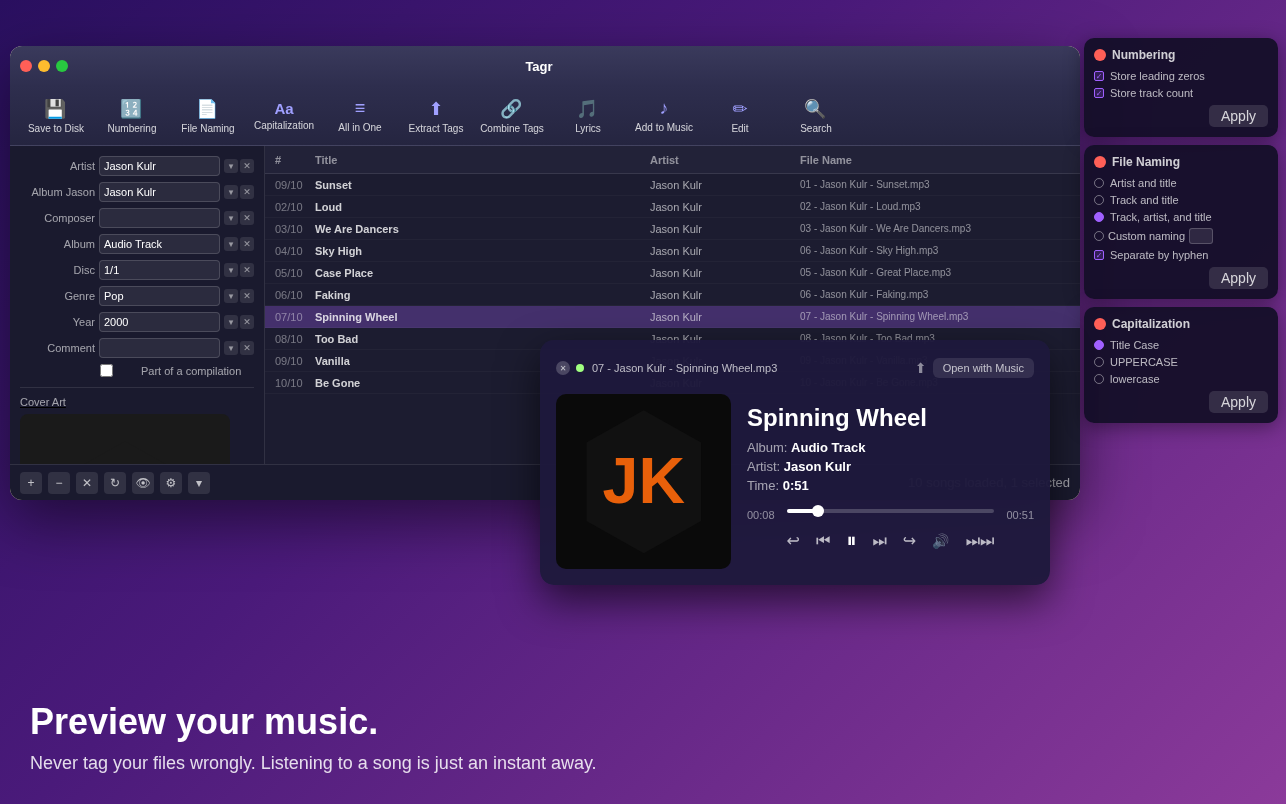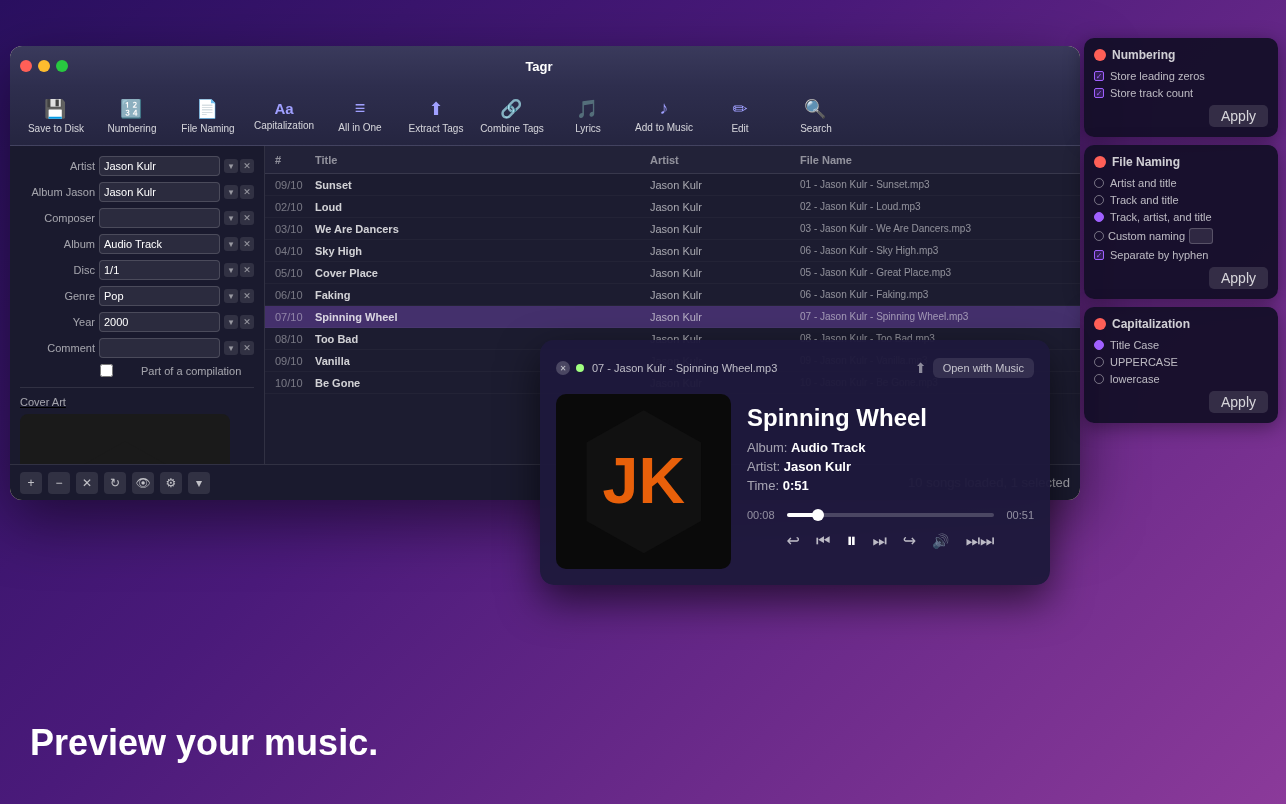--- a/index.html
+++ b/index.html
@@ -397,21 +397,21 @@
       font-size: 13px;
       color: rgba(255,255,255,0.6);
       margin-bottom: 4px;
     }
     .player-meta strong { color: #ffffff; }
     .player-controls {
       margin-top: 16px;
     }
     .progress-bar-area {
       display: flex;
-      align-items: center;
+      align-items: flex-start;
       gap: 8px;
       margin-bottom: 8px;
     }
     .time-label {
       font-size: 11px;
       color: rgba(255,255,255,0.5);
       width: 32px;
     }
     .progress-bar {
       flex: 1;
@@ -582,20 +582,21 @@
       height: 90%;
     }
   </style>
 </head>
 <body>
 
 <div style="position:absolute;top:0;left:0;width:100%;height:100%;background:linear-gradient(135deg,#2a1060 0%,#4a1a7a 40%,#6b2a8a 70%,#8b3a9a 100%);"></div>
 
 <div class="bottom-text">
   <div class="bottom-title">Preview your music.</div>
+  <div class="bottom-subtitle">Never tag your files wrongly. Listening to a song is just an instant away.</div>
 </div>
 
 <div class="app-window">
 
   <div class="title-bar">
     <div class="window-controls">
       <div class="wc-btn wc-close"></div>
       <div class="wc-btn wc-min"></div>
       <div class="wc-btn wc-max"></div>
     </div>
@@ -783,21 +784,21 @@
       <div class="td-filename">03 - Jason Kulr - We Are Dancers.mp3</div>
     </div>
           <div class="track-row">
       <div class="td-num">04/10</div>
       <div class="td-title">Sky High</div>
       <div class="td-artist">Jason Kulr</div>
       <div class="td-filename">06 - Jason Kulr - Sky High.mp3</div>
     </div>
           <div class="track-row">
       <div class="td-num">05/10</div>
-      <div class="td-title">Cover Place</div>
+      <div class="td-title">Case Place</div>
       <div class="td-artist">Jason Kulr</div>
       <div class="td-filename">05 - Jason Kulr - Great Place.mp3</div>
     </div>
           <div class="track-row">
       <div class="td-num">06/10</div>
       <div class="td-title">Faking</div>
       <div class="td-artist">Jason Kulr</div>
       <div class="td-filename">06 - Jason Kulr - Faking.mp3</div>
     </div>
           <div class="track-row selected">

